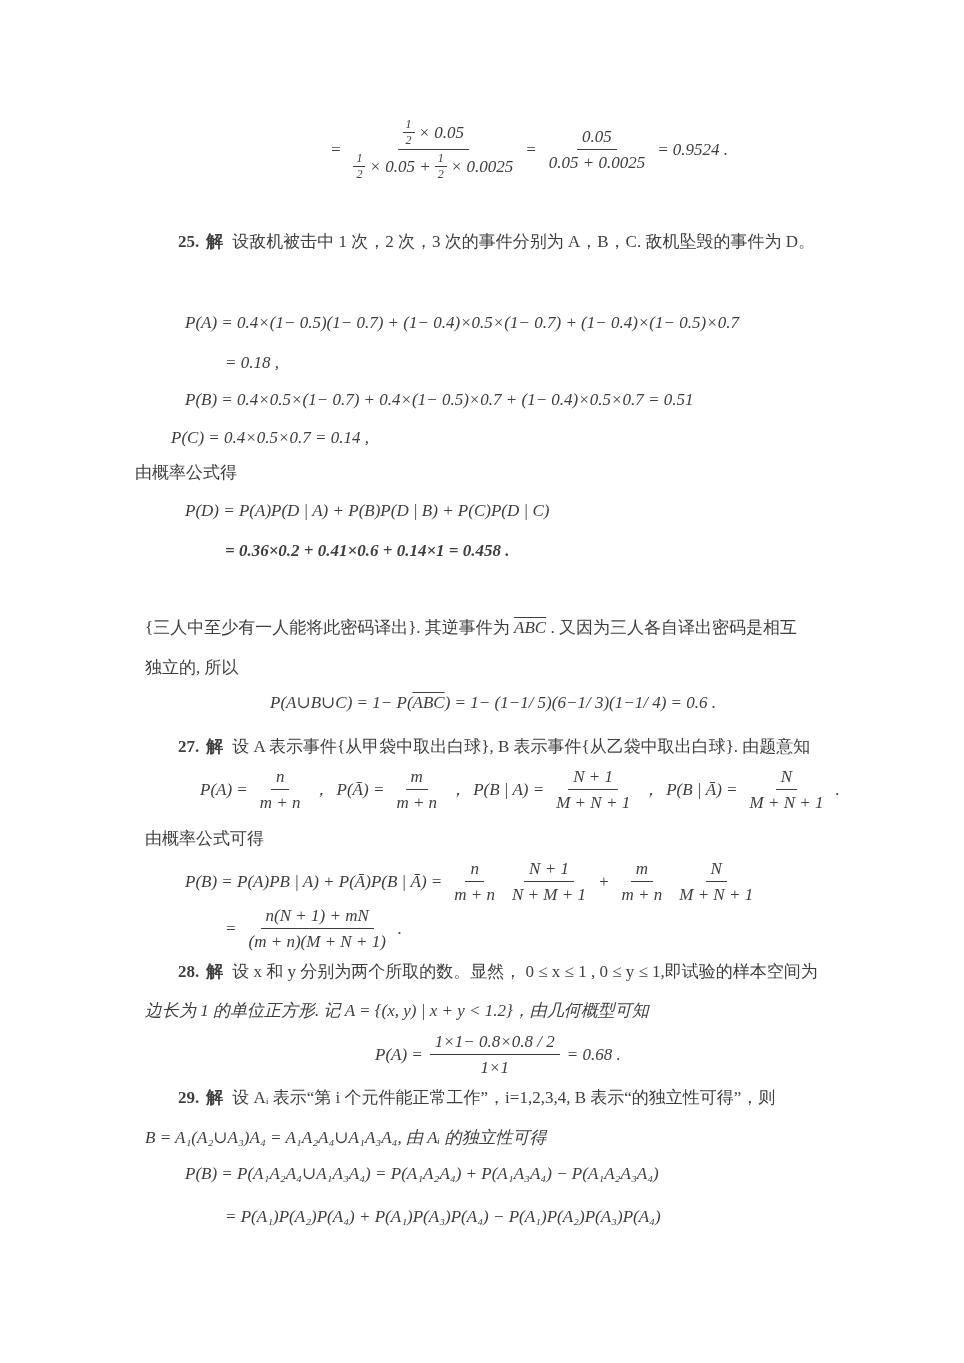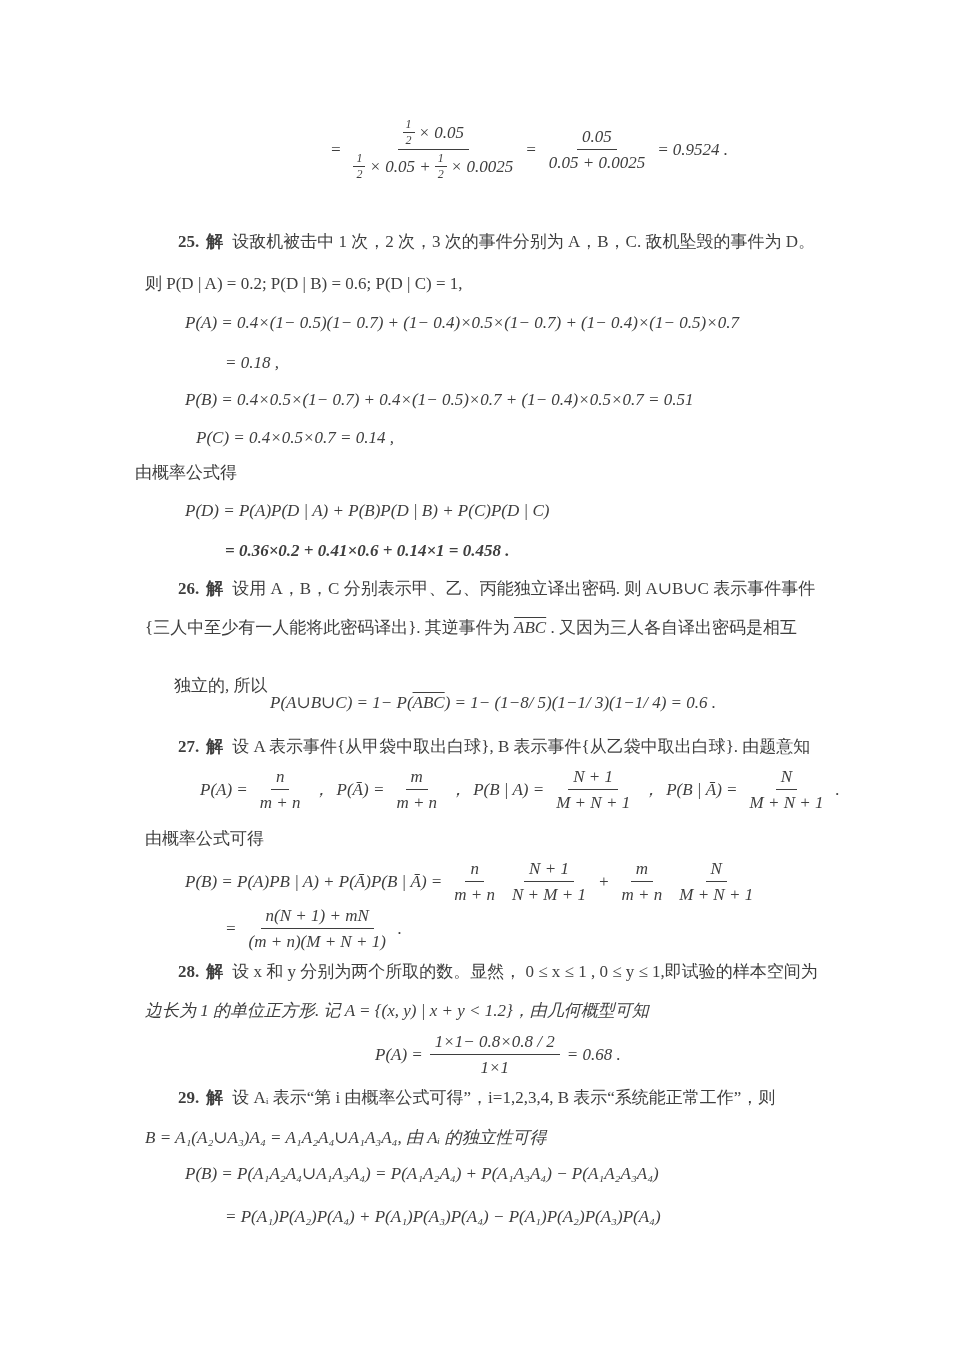--- a/index.html
+++ b/index.html
@@ -59,56 +59,50 @@
     <span class="fr">
       <span class="nu">0.05</span>
       <span class="de">0.05 + 0.0025</span>
     </span>
     <span>= 0.9524 .</span>
   </div>
 
   <div class="tline para" style="top:230px;left:145px;">
     <b class="no">25.</b><b class="jie">解</b><span>设敌机被击中 1 次，2 次，3 次的事件分别为 A，B，C.  敌机坠毁的事件为 D。</span>
   </div>
-  <div class="tline" style="top:272px;left:145px;">
-    <span>则 P(D | A) = 0.2; P(D | B) = 0.6; P(D | C) = 1,</span>
-  </div>
   <div class="tline m" style="top:311px;left:185px;">
     <span>P(A) = 0.4×(1− 0.5)(1− 0.7) + (1− 0.4)×0.5×(1− 0.7) + (1− 0.4)×(1− 0.5)×0.7</span>
   </div>
   <div class="tline m" style="top:351px;left:225px;">
     <span>= 0.18 ,</span>
   </div>
   <div class="tline m" style="top:388px;left:185px;">
     <span>P(B) = 0.4×0.5×(1− 0.7) + 0.4×(1− 0.5)×0.7 + (1− 0.4)×0.5×0.7 = 0.51</span>
   </div>
-  <div class="tline m" style="top:426px;left:196px;">
+  <div class="tline m" style="top:426px;left:171px;">
     <span>P(C) = 0.4×0.5×0.7 = 0.14 ,</span>
   </div>
   <div class="tline" style="top:461px;left:135px;">
     <span>由概率公式得</span>
   </div>
   <div class="tline m" style="top:499px;left:185px;">
     <span>P(D) = P(A)P(D | A) + P(B)P(D | B) + P(C)P(D | C)</span>
   </div>
   <div class="tline m" style="top:539px;left:225px;font-weight:bold;">
     <span>= 0.36×0.2 + 0.41×0.6 + 0.14×1 = 0.458 .</span>
   </div>
 
-  <div class="tline para" style="top:577px;left:145px;">
-    <b class="no">26.</b><b class="jie">解</b><span>设用 A，B，C 分别表示甲、乙、丙能独立译出密码.  则 A∪B∪C 表示事件事件</span>
-  </div>
   <div class="tline" style="top:616px;left:145px;">
     <span>{三人中至少有一人能将此密码译出}.  其逆事件为 </span><span class="m ov">ABC</span><span> .  又因为三人各自译出密码是相互</span>
   </div>
-  <div class="tline" style="top:674px;left:145px;margin-left:29px;">
+  <div class="tline" style="top:656px;left:145px;">
     <span>独立的, 所以</span>
   </div>
   <div class="tline m" style="top:691px;left:270px;">
-    <span>P(A∪B∪C) = 1− P(</span><span class="ov">ABC</span><span>) = 1− (1−8/ 5)(1−1/ 3)(1−1/ 4) = 0.6 .</span>
+    <span>P(A∪B∪C) = 1− P(</span><span class="ov">ABC</span><span>) = 1− (1−1/ 5)(6−1/ 3)(1−1/ 4) = 0.6 .</span>
   </div>
 
   <div class="tline para" style="top:735px;left:145px;">
     <b class="no">27.</b><b class="jie">解</b><span>设 A 表示事件{从甲袋中取出白球}, B 表示事件{从乙袋中取出白球}.  由题意知</span>
   </div>
   <div class="eqrow m" style="top:766px;left:200px;">
     <span>P(A) =</span>
     <span class="fr">
       <span class="nu">n</span>
       <span class="de">m + n</span>
@@ -174,21 +168,21 @@
   <div class="eqrow m" style="top:1031px;left:375px;">
     <span>P(A) =</span>
     <span class="fr">
       <span class="nu">1×1− 0.8×0.8 / 2</span>
       <span class="de">1×1</span>
     </span>
     <span>= 0.68 .</span>
   </div>
 
   <div class="tline para" style="top:1086px;left:145px;">
-    <b class="no">29.</b><b class="jie">解</b><span>设 Aᵢ 表示“第 i 由概率公式可得”，i=1,2,3,4, B 表示“系统能正常工作”，则</span>
+    <b class="no">29.</b><b class="jie">解</b><span>设 Aᵢ 表示“第 i 个元件能正常工作”，i=1,2,3,4, B 表示“的独立性可得”，则</span>
   </div>
   <div class="tline m" style="top:1162px;left:185px;">
     <span>P(B) = P(A₁A₂A₄∪A₁A₃A₄) = P(A₁A₂A₄) + P(A₁A₃A₄) − P(A₁A₂A₃A₄)</span>
   </div>
   <div class="tline" style="top:1126px;left:145px;">
     <span class="m">B = A₁(A₂∪A₃)A₄ = A₁A₂A₄∪A₁A₃A₄,  由 Aᵢ 的独立性可得</span>
   </div>
   <div class="tline m" style="top:1205px;left:225px;">
     <span>= P(A₁)P(A₂)P(A₄) + P(A₁)P(A₃)P(A₄) − P(A₁)P(A₂)P(A₃)P(A₄)</span>
   </div>

